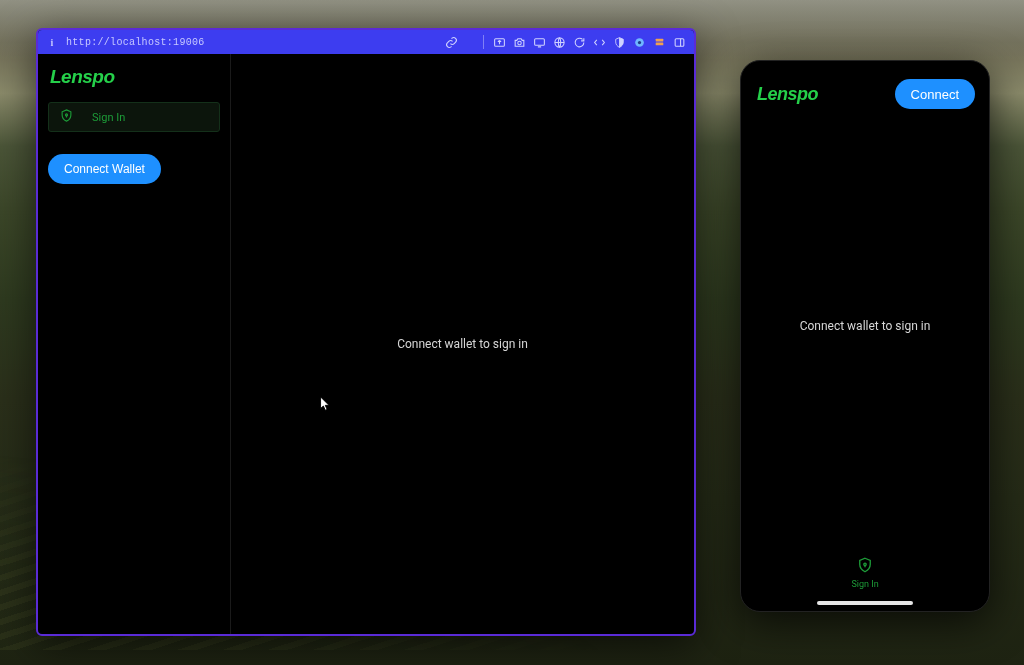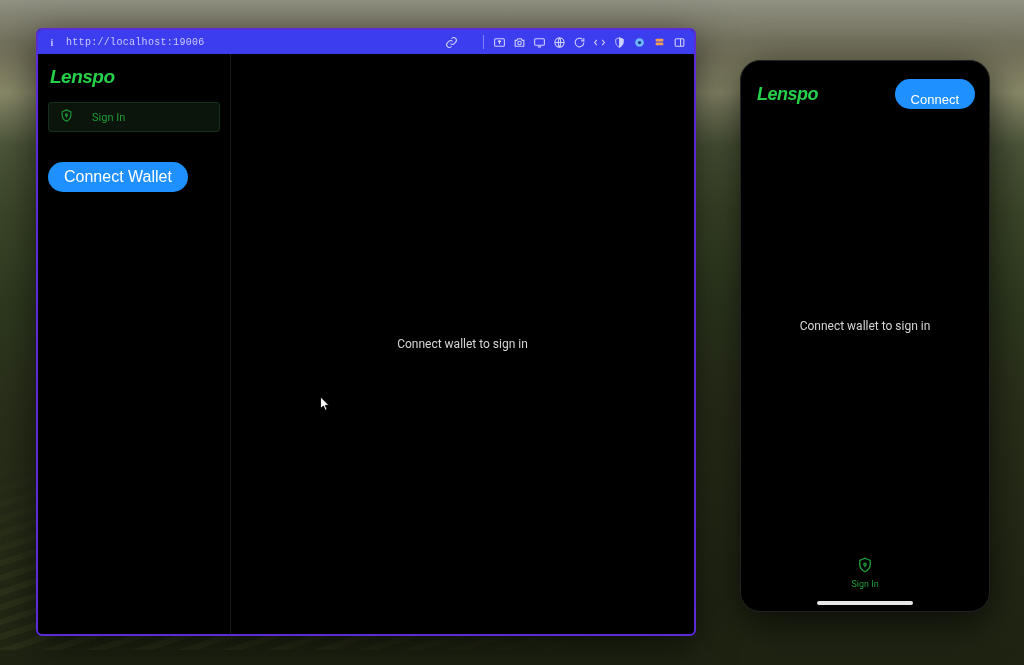--- a/index.html
+++ b/index.html
@@ -44,39 +44,39 @@
   .app { position:absolute; left:0; top:24px; right:0; bottom:0; display:flex;}
   .sidebar { width:193px; border-right:1px solid #1a1a1a; padding:12px 10px 10px 10px;}
   .brand { font-family: Arial, sans-serif; font-weight:800; font-style:italic; color:#25d04a; font-size:19px; letter-spacing:-0.5px; padding-left:2px;}
   .signin-card {
     margin-top:14px; background:#0c150c; border:1px solid #14301a; border-radius:3px;
     height:30px; display:flex; align-items:center; gap:18px; padding:0 10px;
   }
   .signin-card svg{ width:15px; height:15px;}
   .signin-card span{ color:#1d9b38; font-size:11px;}
   .connect-btn {
-    margin-top:30px; background:#1e90ff; color:#fff; border:none; border-radius:17px;
-    height:30px; padding:0 16px; font-size:16px; font-weight:500; cursor:pointer;
+    margin-top:22px; background:#1e90ff; color:#fff; border:none; border-radius:17px;
+    height:30px; padding:0 16px; font-size:12px; font-weight:500; cursor:pointer;
   }
   .main { flex:1; display:flex; align-items:center; justify-content:center;}
   .main .msg{ color:#d6d6d6; font-size:12px;}
 
   .cursor { position:absolute; left:281px; top:366px; pointer-events:none;}
   .cursor svg{ width:12px; height:16px; display:block;}
 
   
   .phone {
     position:absolute; left:740px; top:60px; width:250px; height:552px;
     background:#000; border-radius:20px; border:1px solid #222;
     box-shadow: 0 10px 40px rgba(0,0,0,0.7);
     overflow:hidden;
   }
   .p-header{ display:flex; align-items:center; justify-content:space-between; padding:18px 14px 8px 14px;}
   .p-header .brand{ font-size:18px;}
-  .p-connect{ background:#1e90ff; color:#fff; border:none; border-radius:16px; height:30px; padding:13px 16px; font-size:13px; font-weight:500; cursor:pointer;}
+  .p-connect{ background:#1e90ff; color:#fff; border:none; border-radius:16px; height:30px; padding:7px 16px; font-size:13px; font-weight:500; cursor:pointer;}
   .p-body{ position:absolute; top:60px; bottom:80px; left:0; right:0; display:flex; align-items:center; justify-content:center;}
   .p-body .msg{ color:#d6d6d6; font-size:12px;}
   .p-nav{ position:absolute; bottom:22px; left:0; right:0; display:flex; flex-direction:column; align-items:center; gap:3px;}
   .p-nav svg{ width:18px; height:18px;}
   .p-nav span{ color:#1d9b38; font-size:9px;}
   .home-bar{ position:absolute; bottom:6px; left:50%; transform:translateX(-50%); width:96px; height:4px; border-radius:3px; background:#e6e6e6;}
 </style>
 </head>
 <body>
 

